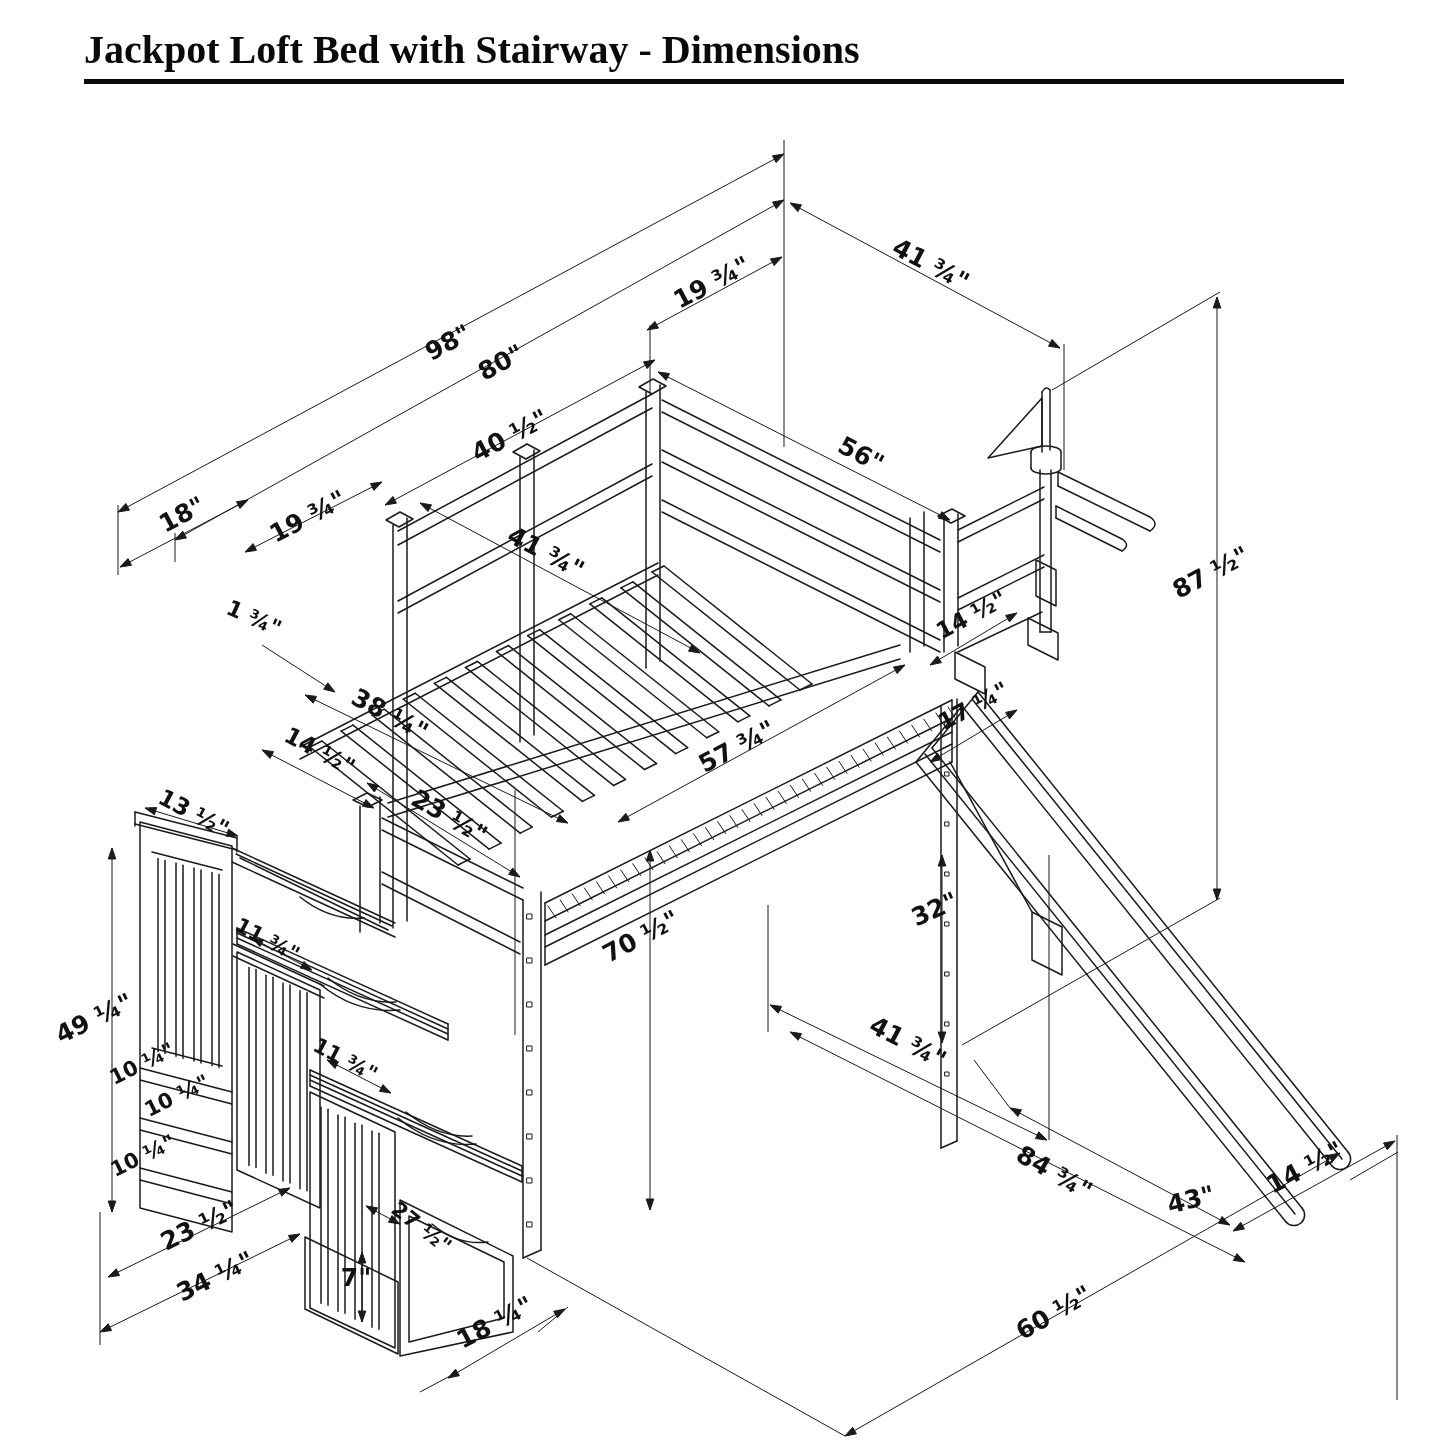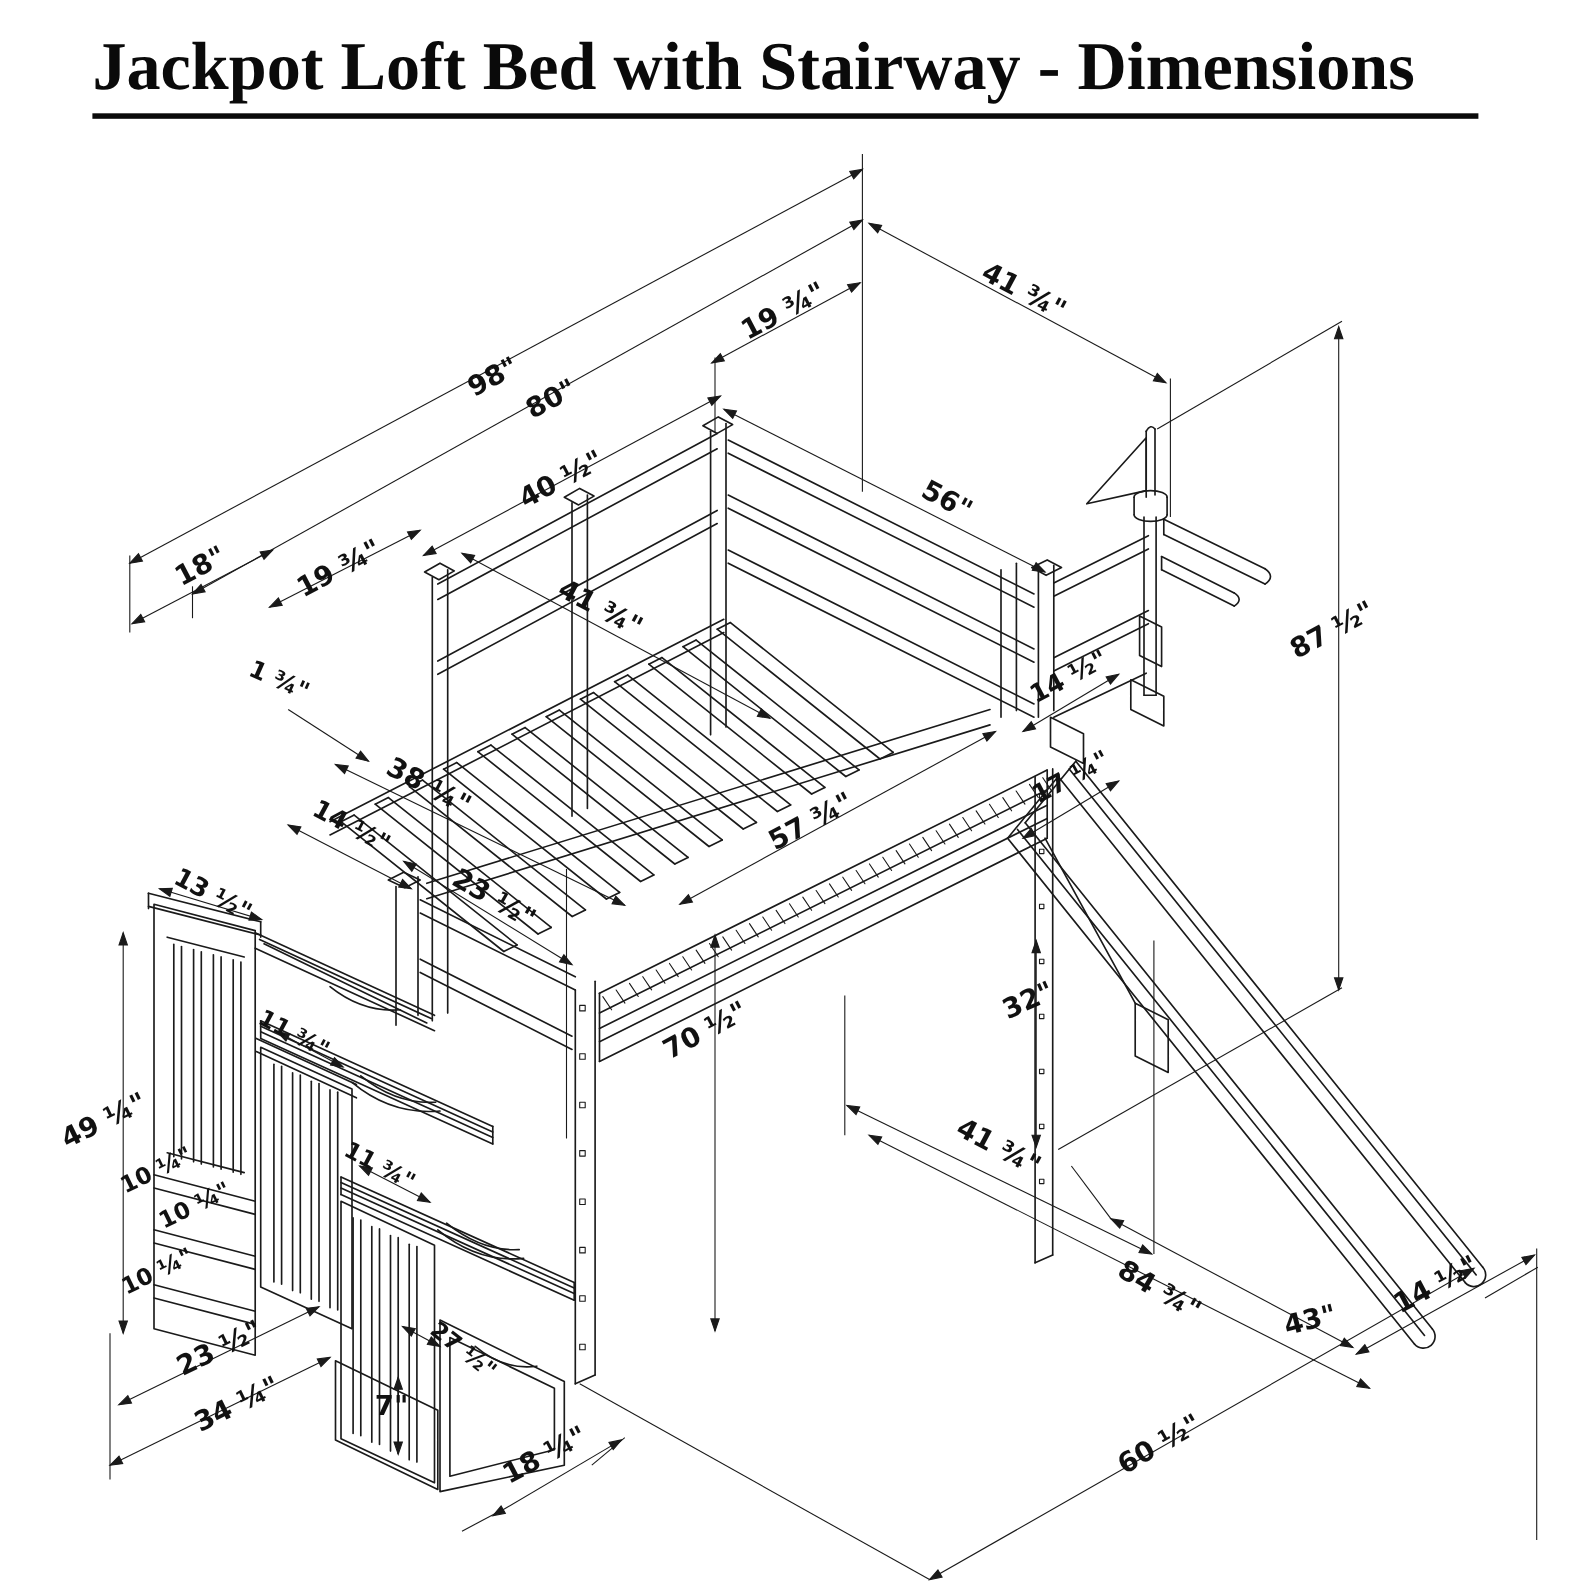--- a/index.html
+++ b/index.html
@@ -1,20 +1,20 @@
 <!DOCTYPE html>
 <html><head>
 <meta charset="utf-8">
 <style>
   html,body{margin:0;padding:0;background:#ffffff;}
   #canvas{position:relative;width:1445px;height:1445px;background:#ffffff;overflow:hidden;
           font-family:"DejaVu Sans",sans-serif;}
   #page-title{position:absolute;left:84px;top:26px;width:1260px;
       font-family:"Liberation Serif","DejaVu Serif",serif;
-      font-weight:bold;font-size:62px;color:#0a0a0a;letter-spacing:0px;white-space:nowrap;
+      font-weight:bold;font-size:40px;color:#0a0a0a;letter-spacing:0px;white-space:nowrap;
       border-bottom:5px solid #0a0a0a;padding-bottom:6px;}
   svg text.dim{font-family:"DejaVu Sans",sans-serif;font-weight:bold;fill:#111;}
 </style>
 </head>
 <body>
 
 <div id="canvas">
   <div id="page-title">Jackpot Loft Bed with Stairway - Dimensions</div>
   <svg id="art" width="1445" height="1445" viewBox="0 0 1445 1445" xmlns="http://www.w3.org/2000/svg">
     <g id="g-structure" fill="none" stroke="#1a1a1a" stroke-width="1.5" stroke-linecap="round" stroke-linejoin="round">

